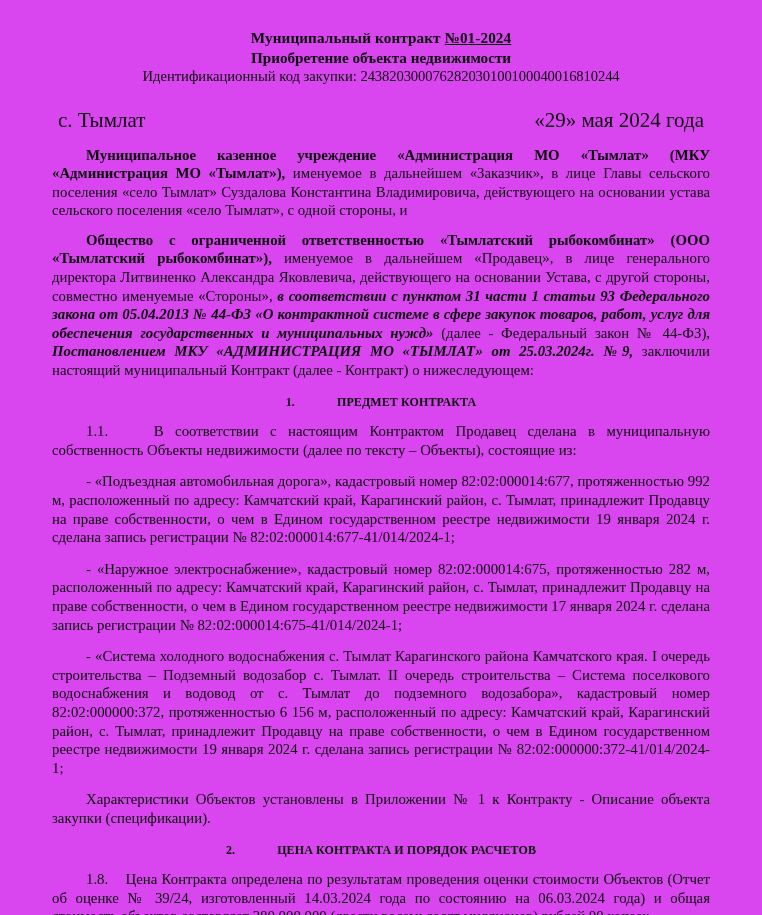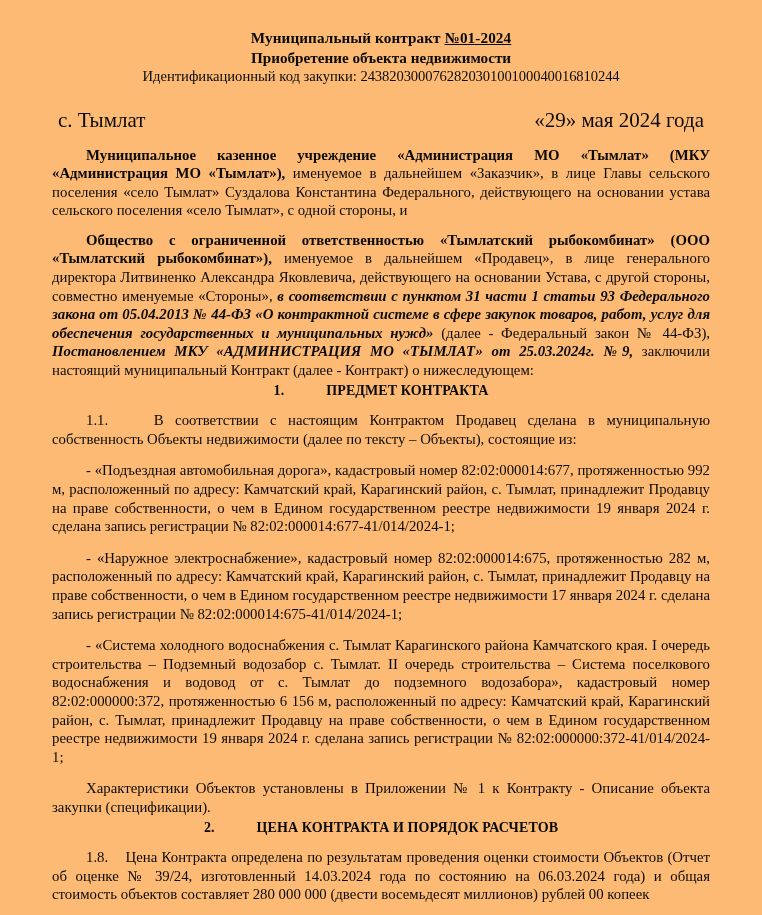--- a/index.html
+++ b/index.html
@@ -8,21 +8,21 @@
     background: #ffffff;
   }
   body {
     font-family: "Liberation Serif", "DejaVu Serif", serif;
     color: #0a0a0a;
   }
   .page {
     position: relative;
     width: 762px;
     height: 915px;
-    background: #fdba74;
+    background: #d946ef;
     overflow: hidden;
     box-sizing: border-box;
     padding: 28px 52px 0 52px;
   }
   .doc-title {
     text-align: center;
     font-weight: bold;
     font-size: 15.2px;
     line-height: 19.5px;
     letter-spacing: 0.1px;
@@ -70,23 +70,23 @@
     margin-top: 13px;
   }
   p.gap-top-sm {
     margin-top: 11px;
   }
   .b { font-weight: bold; }
   .bi { font-weight: bold; font-style: italic; }
   .section-head {
     text-align: center;
     font-weight: bold;
-    font-size: 14px;
+    font-size: 12px;
     line-height: 18.6px;
-    margin-top: 2px;
+    margin-top: 13px;
     margin-bottom: 0;
     letter-spacing: 0.1px;
   }
   .section-head .sec-num {
     display: inline-block;
     margin-right: 42px;
   }
   .nowrap { white-space: nowrap; }
 </style>
 </head>
@@ -102,21 +102,21 @@
 
   <div class="ikz-line">
     <span class="ikz-label">Идентификационный код закупки: </span><span class="ikz-value">243820300076282030100100040016810244</span>
   </div>
 
   <div class="place-date">
     <span>с. Тымлат</span>
     <span>«29» мая 2024 года</span>
   </div>
 
-  <p class="body-par gap-top"><span class="b">Муниципальное казенное учреждение «Администрация МО «Тымлат» (МКУ «Администрация МО «Тымлат»),</span><span> именуемое в дальнейшем «Заказчик», в лице Главы сельского поселения «село Тымлат» Суздалова Константина Федерального, действующего на основании устава сельского поселения «село Тымлат», с одной стороны, и</span></p>
+  <p class="body-par gap-top"><span class="b">Муниципальное казенное учреждение «Администрация МО «Тымлат» (МКУ «Администрация МО «Тымлат»),</span><span> именуемое в дальнейшем «Заказчик», в лице Главы сельского поселения «село Тымлат» Суздалова Константина Владимировича, действующего на основании устава сельского поселения «село Тымлат», с одной стороны, и</span></p>
 
   <p class="body-par gap-top-sm"><span class="b">Общество с ограниченной ответственностью «Тымлатский рыбокомбинат» (ООО «Тымлатский рыбокомбинат»),</span><span> именуемое в дальнейшем «Продавец», в лице генерального директора Литвиненко Александра Яковлевича, действующего на основании Устава, с другой стороны, совместно именуемые «Стороны», </span><span class="bi">в соответствии с пунктом 31 части 1 статьи 93 Федерального закона от 05.04.2013 № 44-ФЗ «О контрактной системе в сфере закупок товаров, работ, услуг для обеспечения государственных и муниципальных нужд»</span><span> (далее - Федеральный закон № 44-ФЗ), </span><span class="bi">Постановлением МКУ «АДМИНИСТРАЦИЯ МО «ТЫМЛАТ» от 25.03.2024г. №9,</span><span> заключили настоящий муниципальный Контракт (далее - Контракт) о нижеследующем:</span></p>
 
   <div class="section-head"><span class="sec-num">1.</span><span>ПРЕДМЕТ КОНТРАКТА</span></div>
 
   <p class="body-par gap-top-sm"><span class="nowrap">1.1.</span>&nbsp;&nbsp;&nbsp;&nbsp;<span>В соответствии с настоящим Контрактом Продавец сделана в муниципальную собственность Объекты недвижимости (далее по тексту – Объекты), состоящие из:</span></p>
 
   <p class="body-par gap-top">- «Подъездная автомобильная дорога», кадастровый номер 82:02:000014:677, протяженностью 992 м, расположенный по адресу: Камчатский край, Карагинский район, с. Тымлат, принадлежит Продавцу на праве собственности, о чем в Едином государственном реестре недвижимости 19 января 2024 г. сделана запись регистрации № 82:02:000014:677-41/014/2024-1;</p>
 
   <p class="body-par gap-top">- «Наружное электроснабжение», кадастровый номер 82:02:000014:675, протяженностью 282 м, расположенный по адресу: Камчатский край, Карагинский район, с. Тымлат, принадлежит Продавцу на праве собственности, о чем в Едином государственном реестре недвижимости 17 января 2024 г. сделана запись регистрации № 82:02:000014:675-41/014/2024-1;</p>

